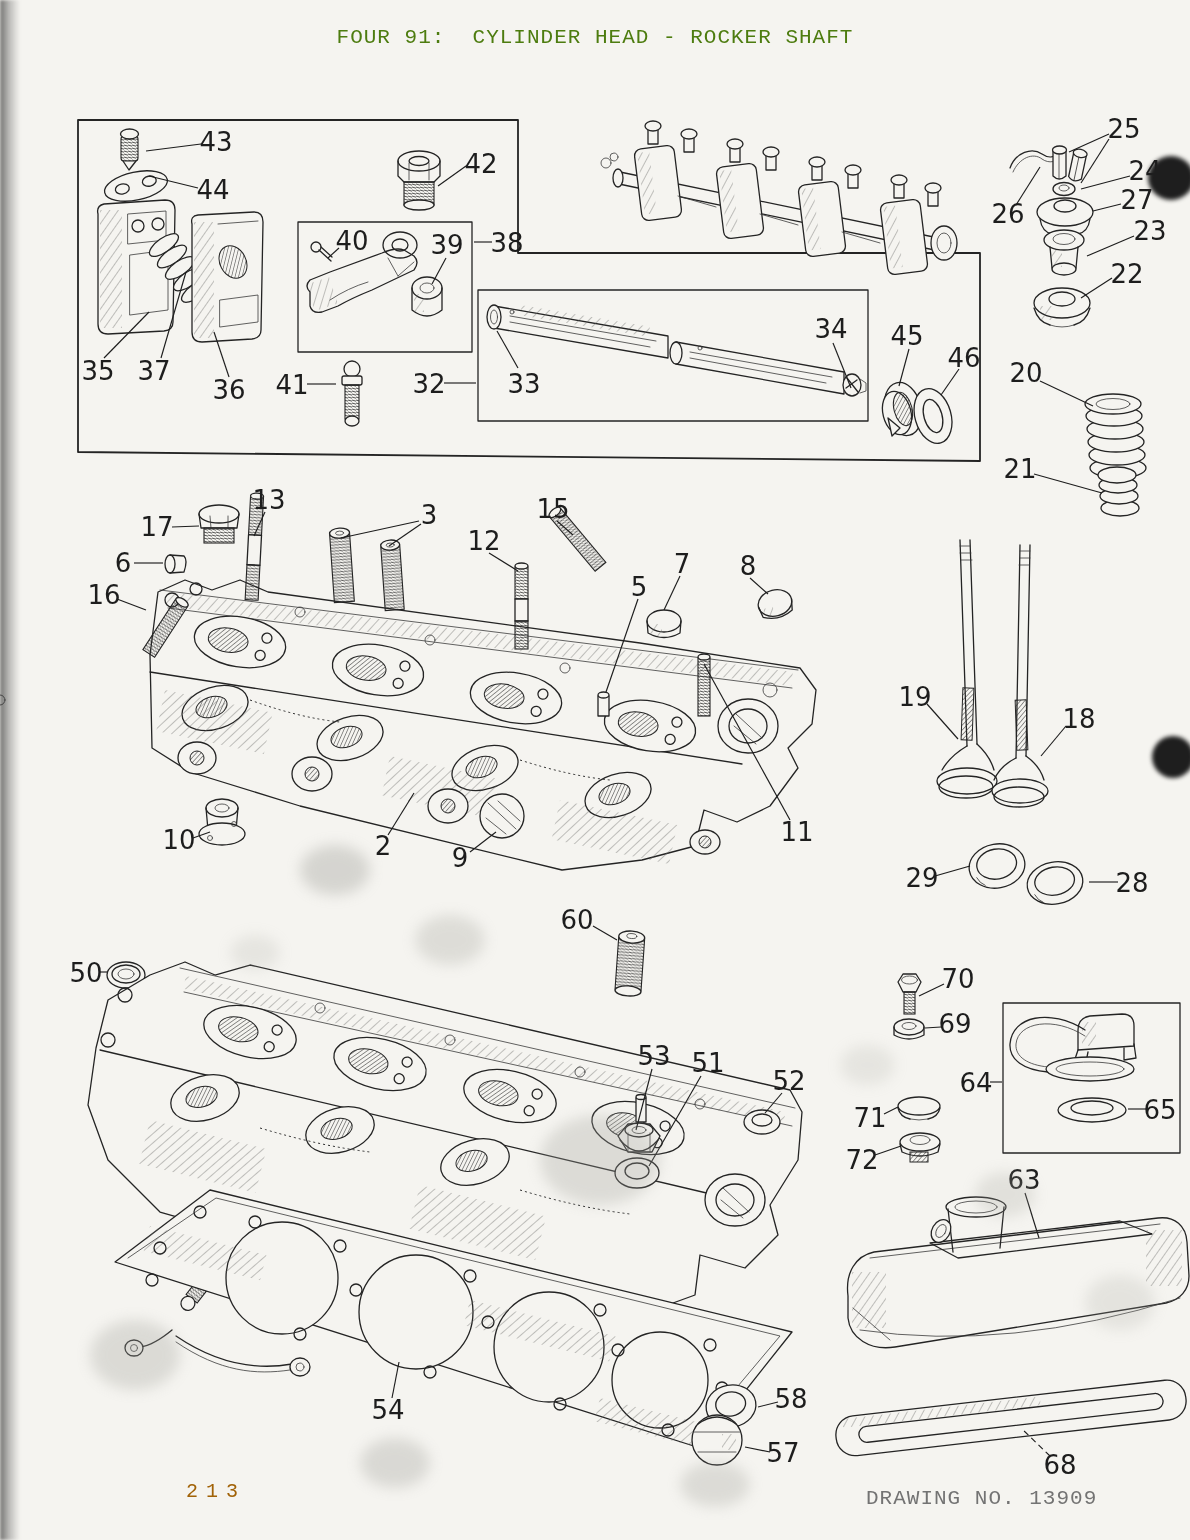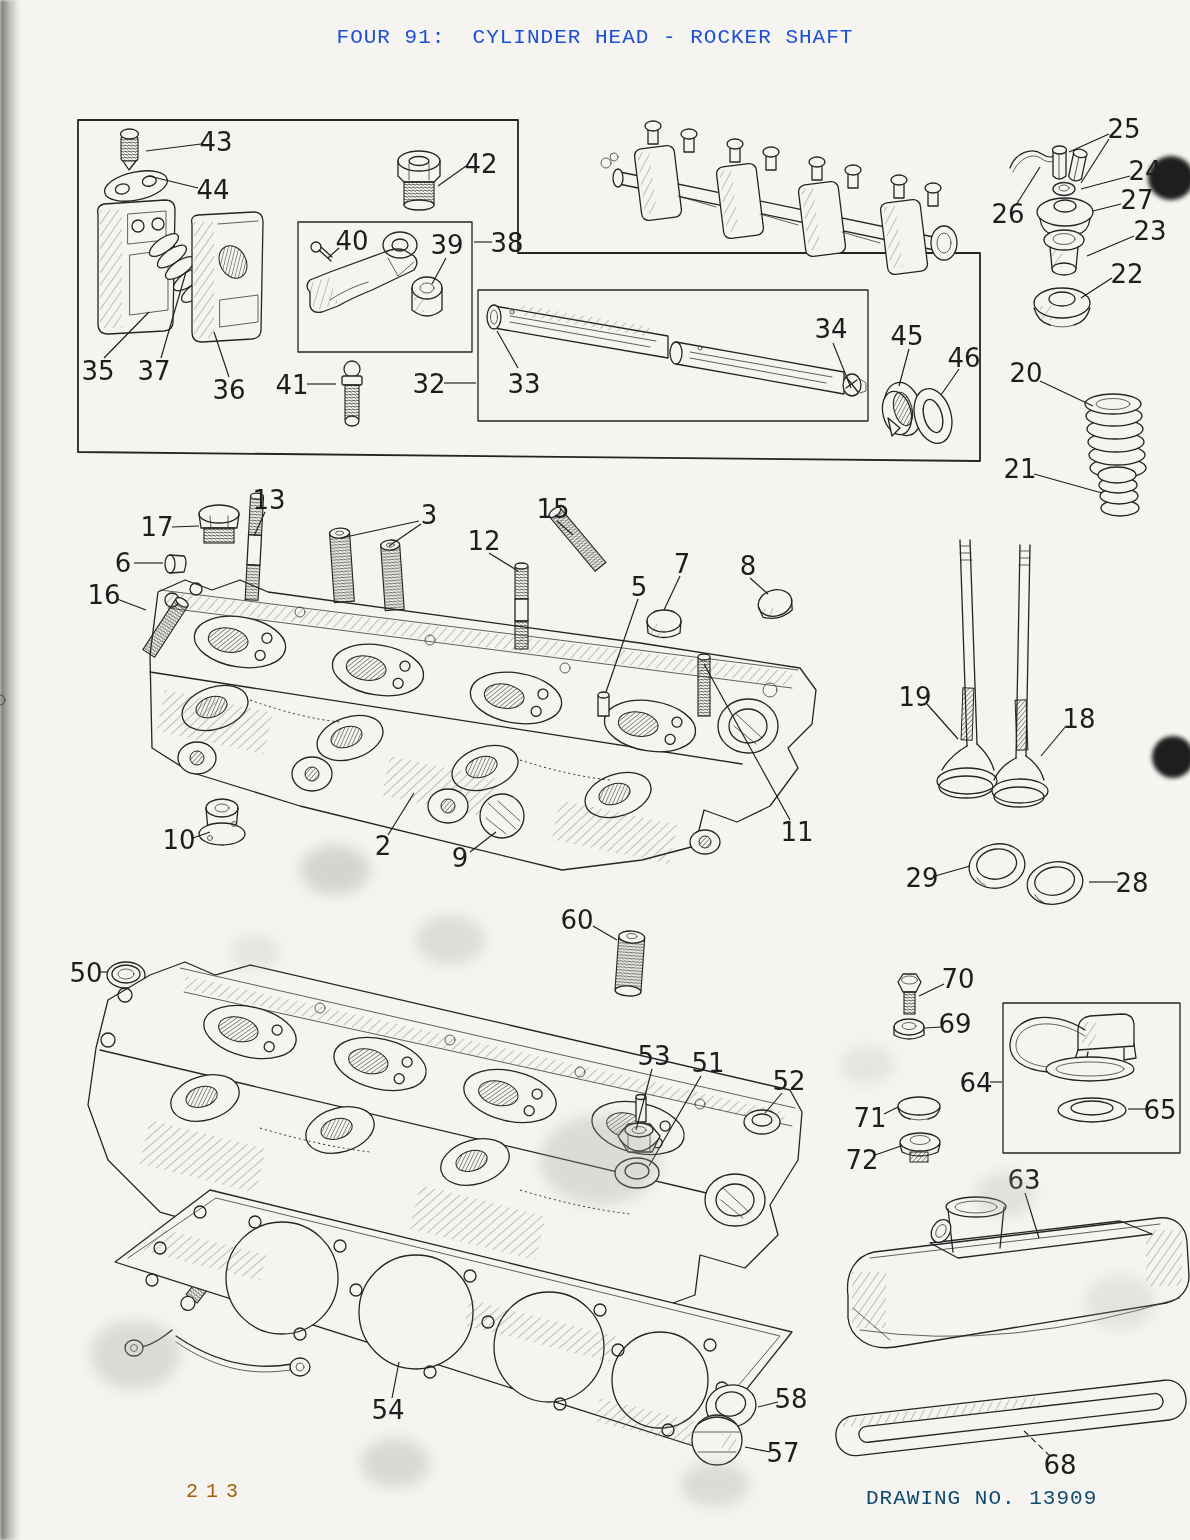--- a/index.html
+++ b/index.html
@@ -1,26 +1,26 @@
 <!DOCTYPE html>
 <html><head>
 <meta charset="utf-8">
 <style>
   html,body{margin:0;padding:0;background:#6e6e6e;}
   .page{position:relative;width:1190px;height:1540px;background:#f5f4f0;overflow:hidden;
         font-family:"DejaVu Sans",sans-serif;}
   .title{position:absolute;top:26px;left:0;width:100%;text-align:center;
          font-family:"Liberation Mono","DejaVu Sans Mono",monospace;font-size:21px;
-         letter-spacing:1px;color:#1d4ed8;white-space:pre;}
+         letter-spacing:1px;color:#4d7c0f;white-space:pre;}
   .page-number{position:absolute;left:186px;top:1480px;
          font-family:"Liberation Mono","DejaVu Sans Mono",monospace;font-size:20px;
          letter-spacing:8px;color:#a16207;}
   .drawing-number{position:absolute;left:866px;top:1487px;
          font-family:"Liberation Mono","DejaVu Sans Mono",monospace;font-size:21px;
-         letter-spacing:1px;color:#0c4a6e;}
+         letter-spacing:1px;color:#737373;}
   svg.diagram{position:absolute;left:0;top:0;}
   
   .ln{fill:none;stroke:#242424;stroke-width:1.3;stroke-linecap:round;stroke-linejoin:round;}
   .lt{fill:none;stroke:#3a3a3a;stroke-width:.8;stroke-linecap:round;}
   .hv{fill:none;stroke:#242424;stroke-width:1.8;stroke-linejoin:round;}
   .wf{fill:#f5f4f0;stroke:#242424;stroke-width:1.3;stroke-linejoin:round;}
   .dk{fill:url(#hdark);stroke:#242424;stroke-width:1;}
   .hl{fill:url(#hlite);stroke:none;}
   .thr{fill:url(#thread);stroke:#242424;stroke-width:1.1;}
   .dot{fill:none;stroke:#2a2a2a;stroke-width:1;stroke-dasharray:2 3;}

